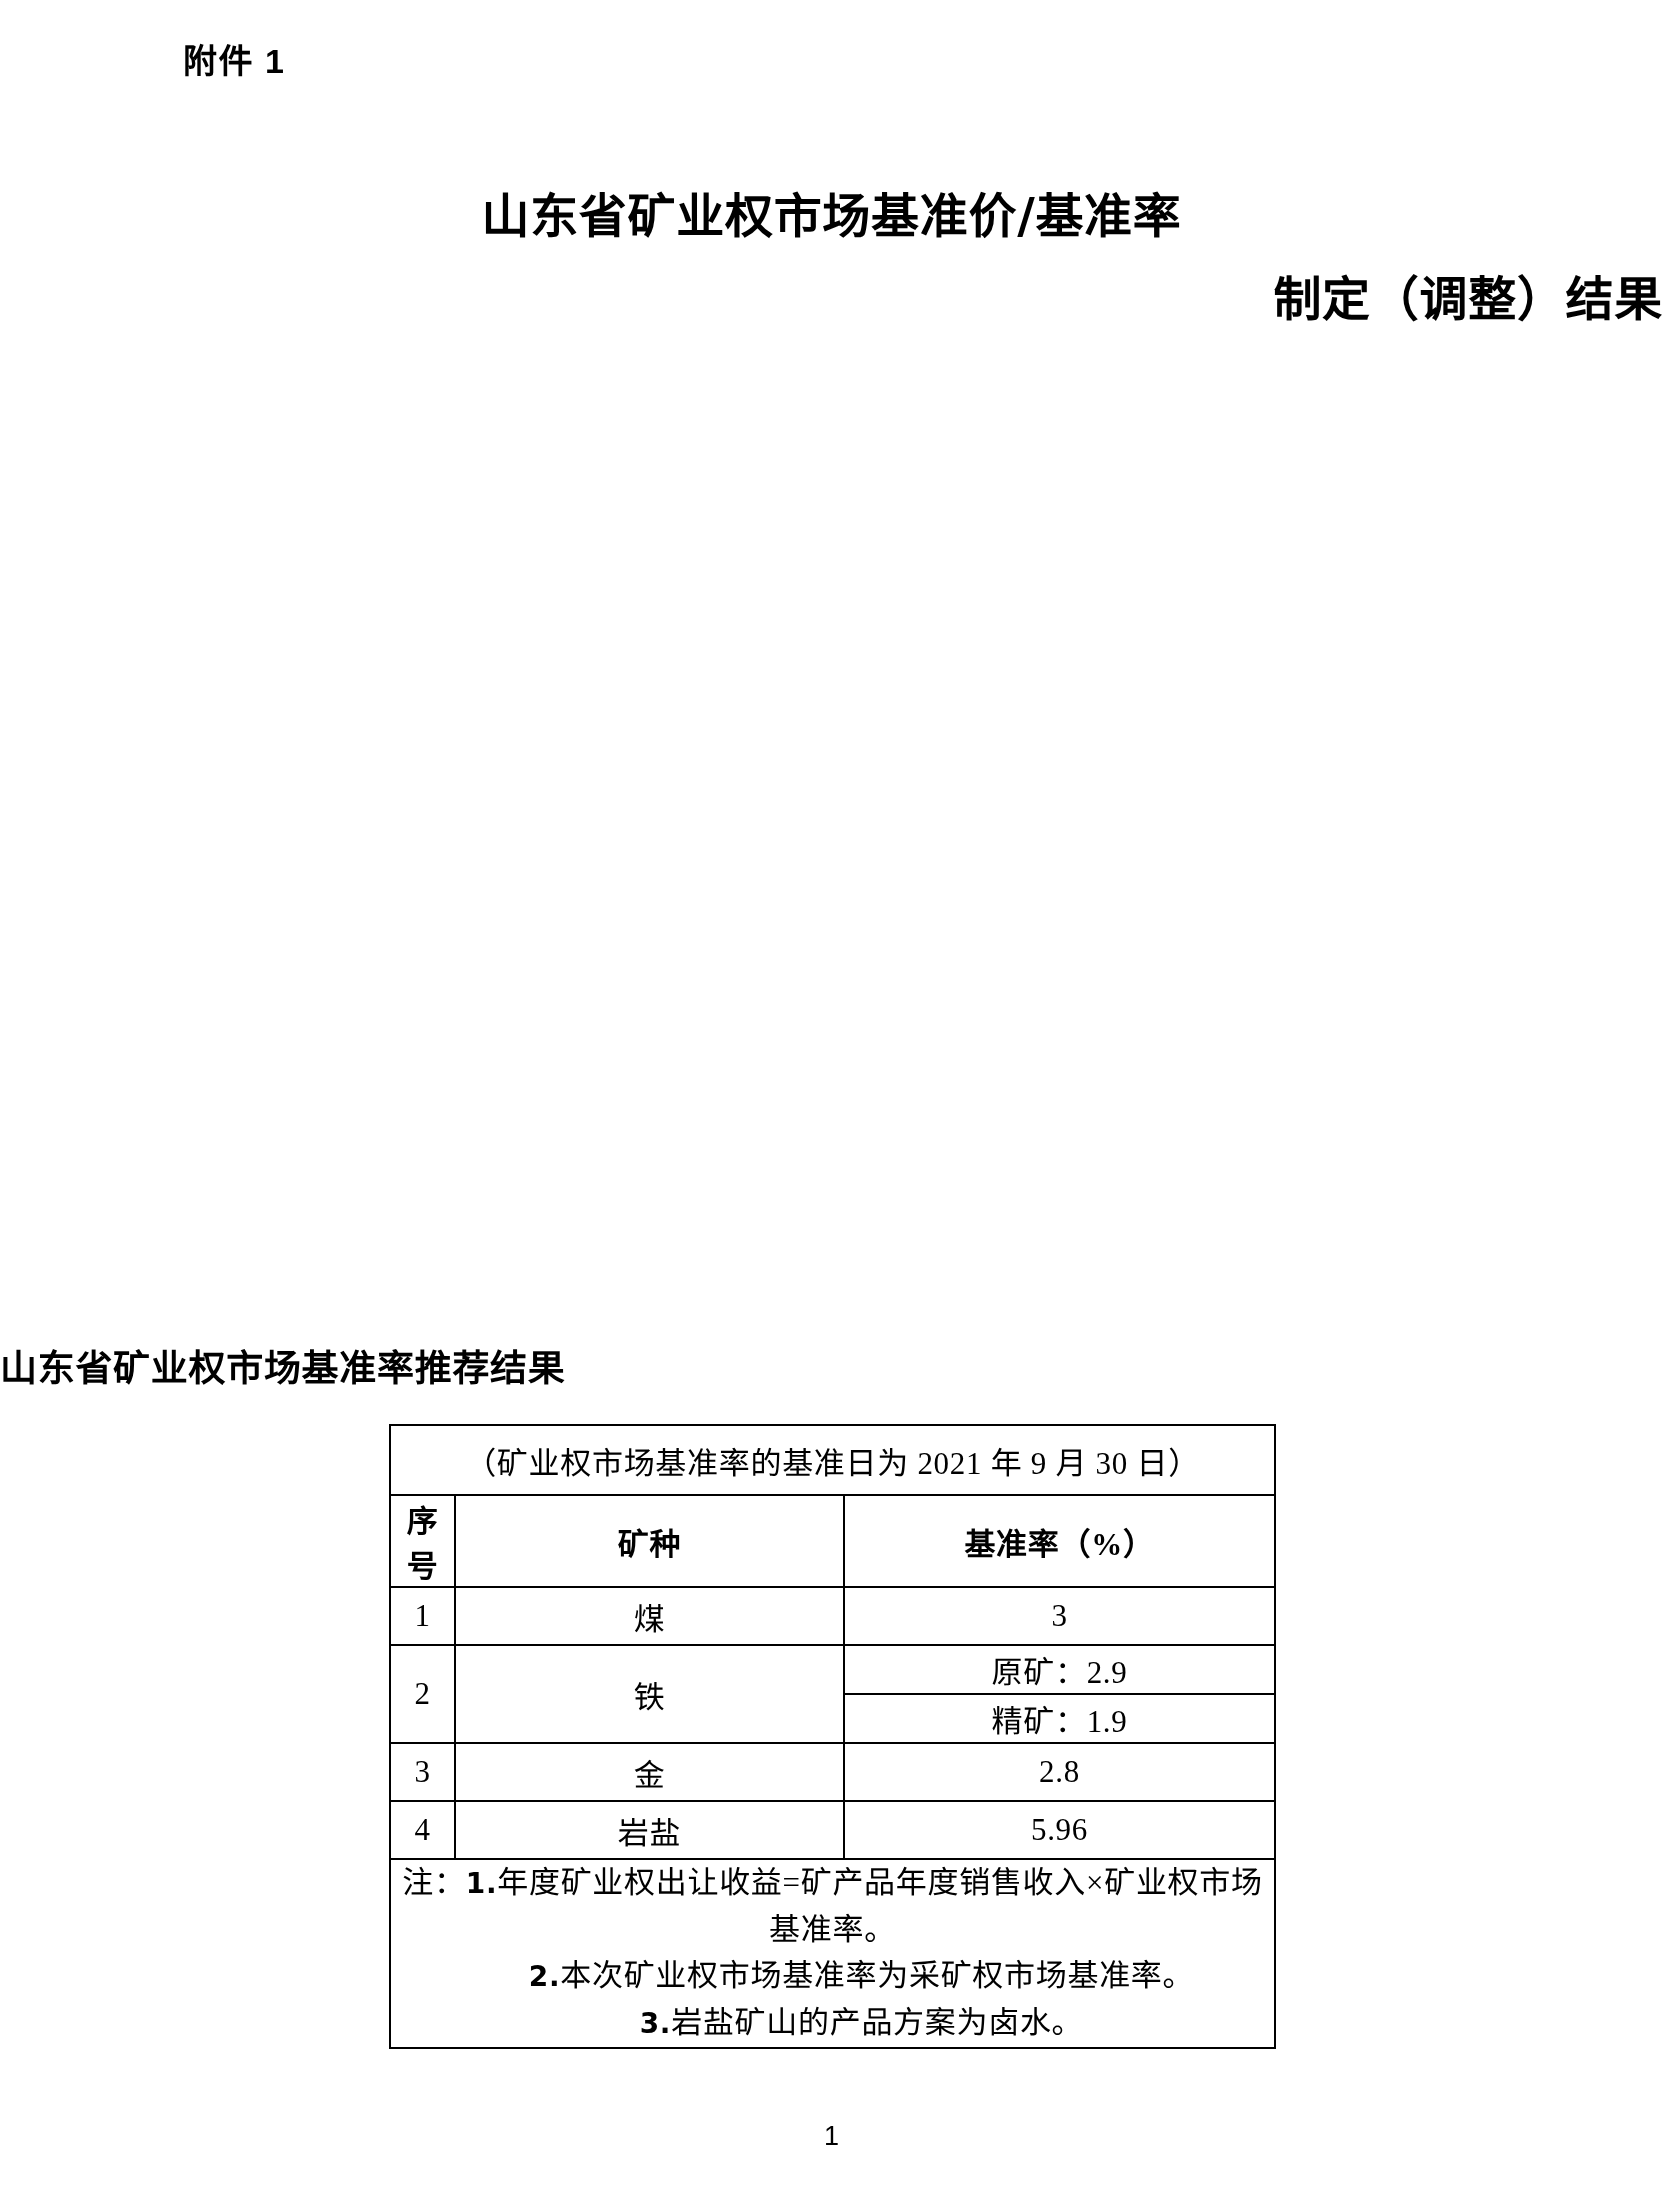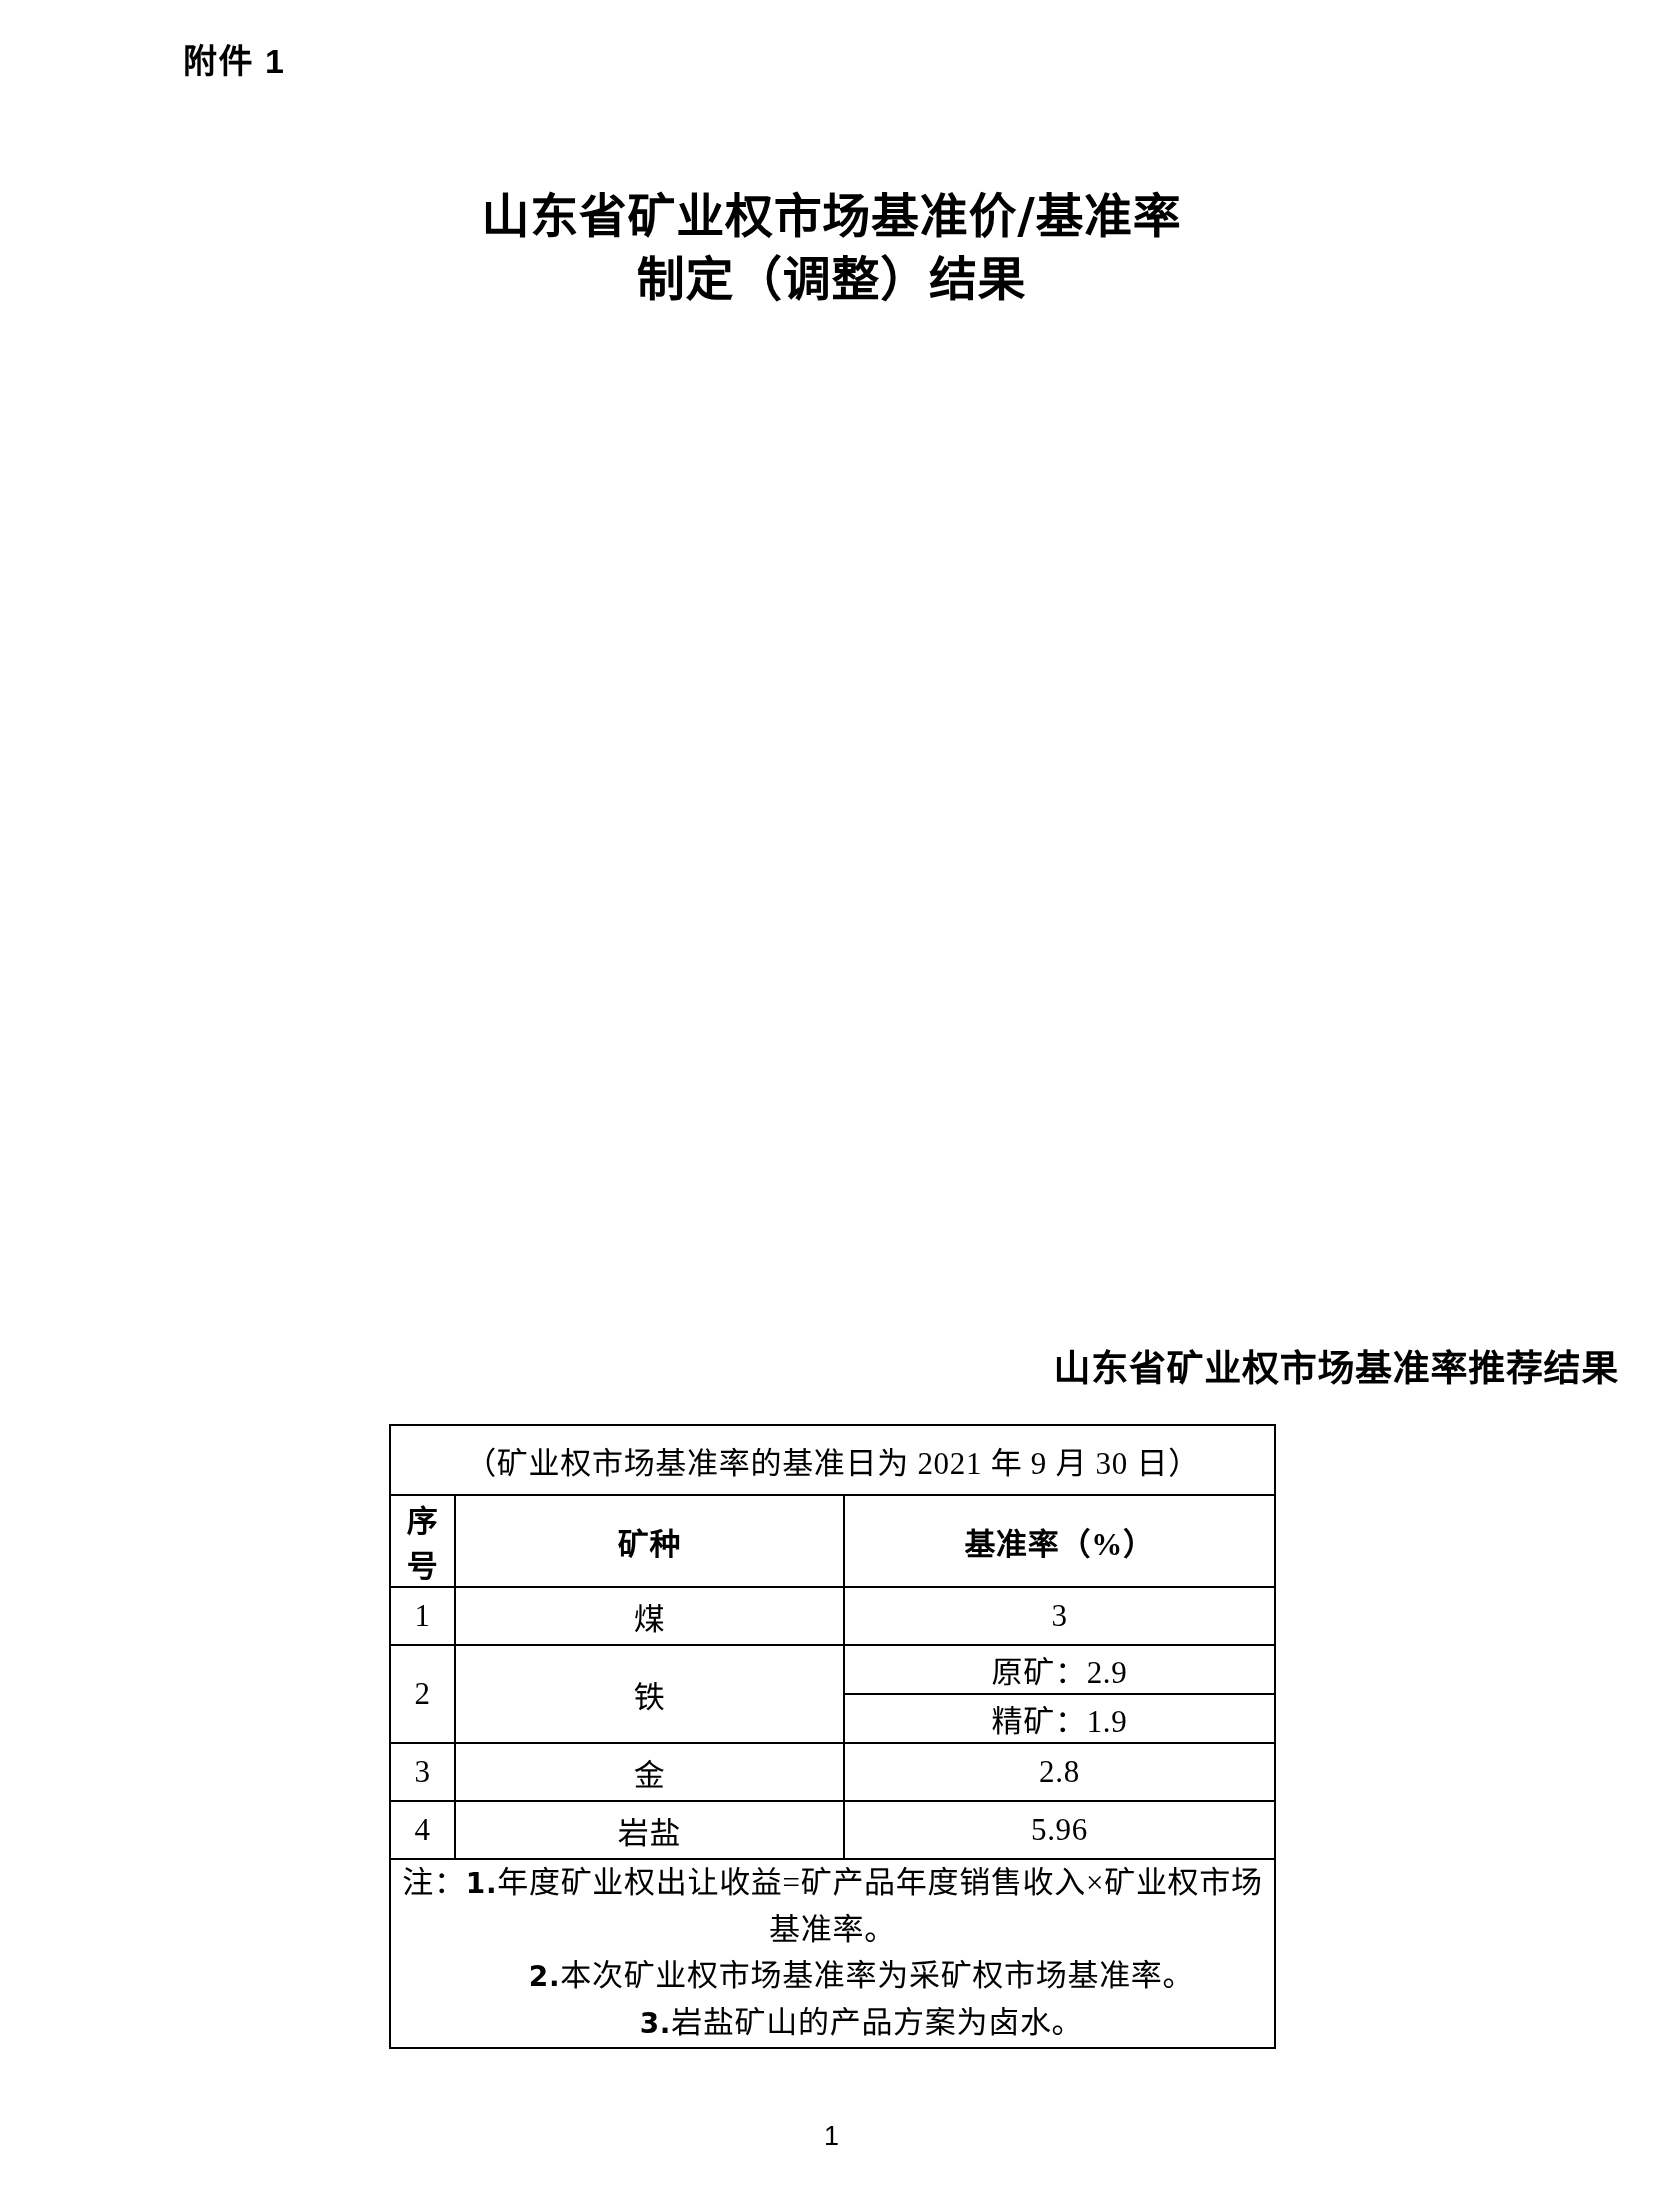--- a/index.html
+++ b/index.html
@@ -44,21 +44,22 @@
     width: 1663px;
     text-align: center;
     font-family: "DejaVu Serif", "Liberation Serif", serif;
     font-weight: 700;
     font-size: 48px;
     line-height: 1.15;
     letter-spacing: 0.7px;
   }
   .doc-title .line2 {
     display: block;
-    margin-top: 8px;
+    margin-top: 28px;
+    text-align: right;
   }
 
   .doc-subtitle {
     position: absolute;
     left: 0;
     top: 341px;
     width: 1663px;
     text-align: center;
     font-family: "Liberation Serif", "DejaVu Serif", serif;
     font-size: 41px;
@@ -82,21 +83,21 @@
     text-indent: 82px;
     display: block;
   }
 
   
   .table-caption {
     position: absolute;
     left: 0;
     top: 1338px;
     width: 1619px;
-    text-align: right;
+    text-align: left;
     font-family: "DejaVu Serif", "Liberation Serif", serif;
     font-weight: 700;
     font-size: 37px;
     letter-spacing: 0.7px;
   }
 
   
   .rate-table-wrap {
     position: absolute;
     left: 389px;

